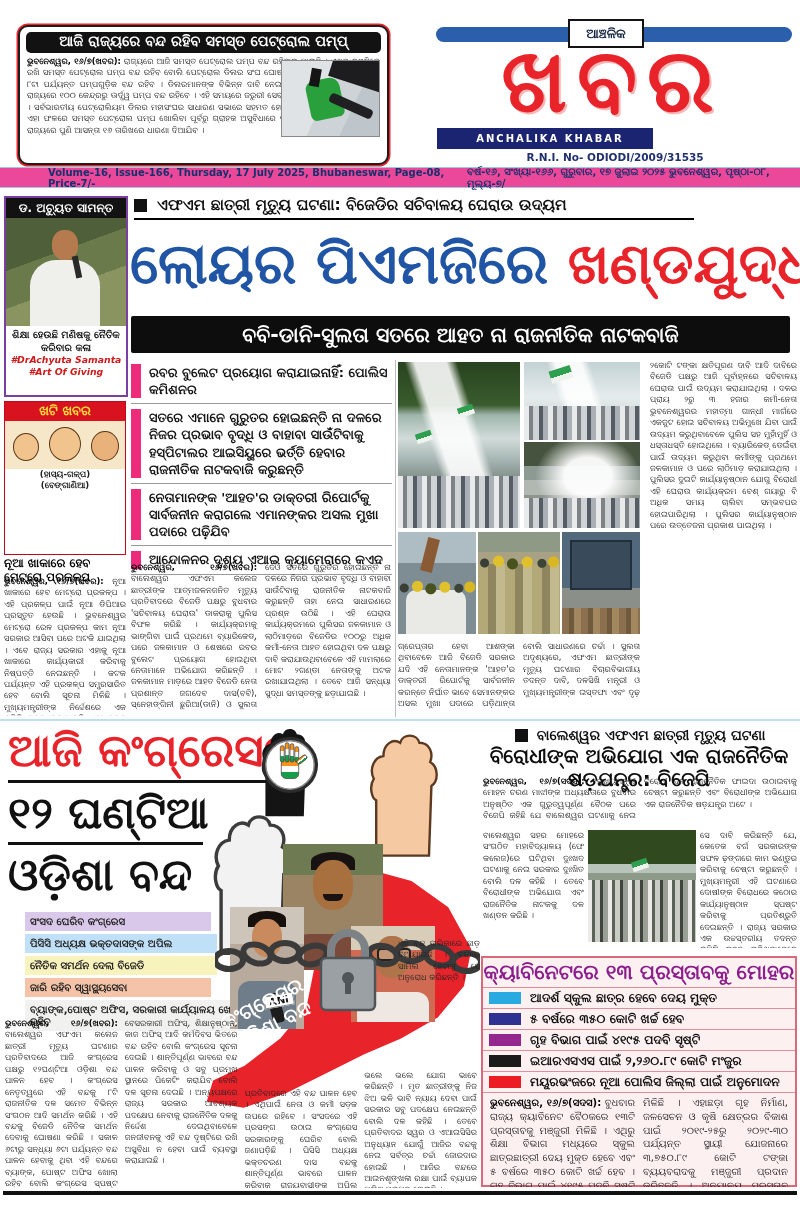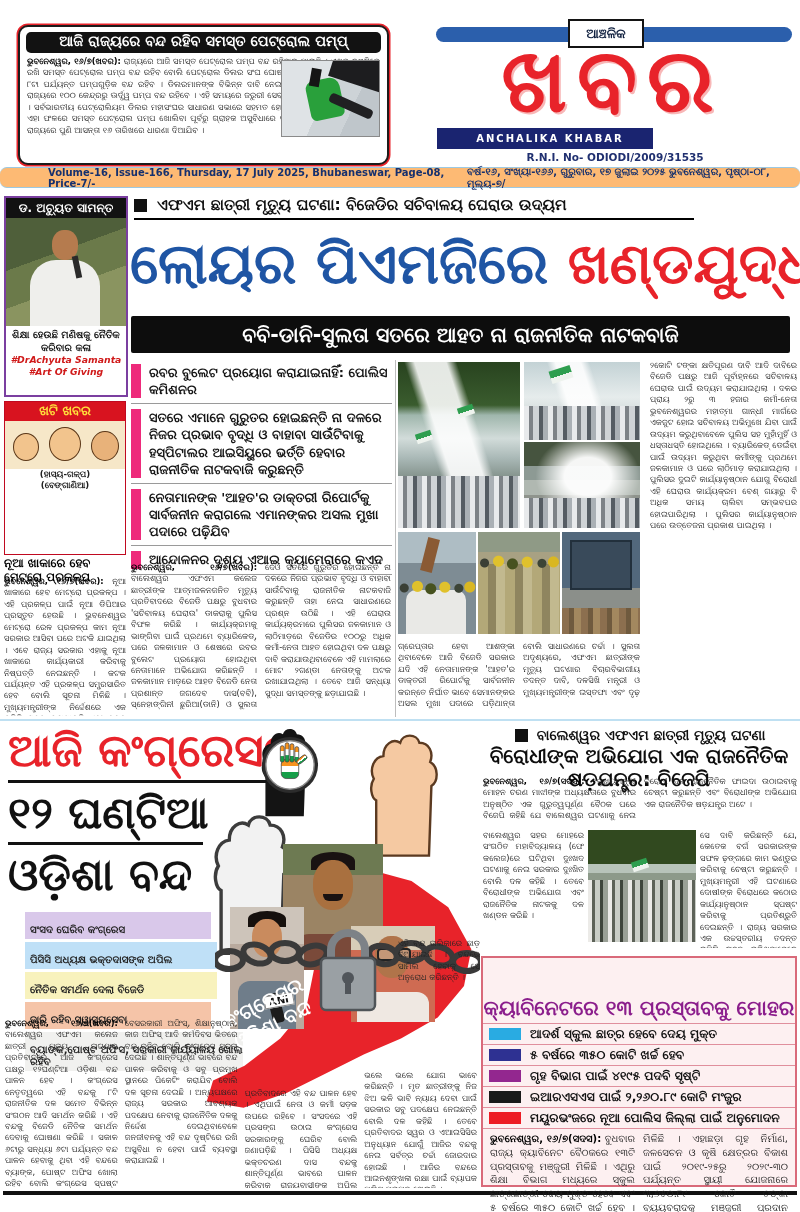--- a/index.html
+++ b/index.html
@@ -26,23 +26,23 @@
   #mh-pill{left:436px;top:27px;width:356px;height:15px;background:#2b5fac;border-radius:8px;}
   #mh-tag{left:568px;top:19px;width:72px;height:25px;background:#fff;border:2px solid #141414;
           font-weight:bold;font-size:13px;display:flex;align-items:center;justify-content:center;color:#10203f;}
   #mh-logo{left:425px;top:26px;width:375px;height:110px;color:#e8232a;font-weight:bold;
            font-size:88px;line-height:110px;text-align:center;letter-spacing:10px;
            text-shadow:2px 2px 0 #f8b7b7;}
   #mh-name{left:437px;top:128px;width:206px;height:21px;background:#1a2470;color:#fff;font-weight:bold;
            font-size:10px;letter-spacing:2px;display:flex;align-items:center;justify-content:center;padding-left:10px;}
   #mh-rni{left:430px;top:151px;width:370px;text-align:center;font-weight:bold;font-size:10.5px;color:#203070;}
   
-  #volbar{left:0;top:167px;width:800px;height:21px;background:#fdba74;display:flex;align-items:center;
+  #volbar{left:0;top:167px;width:800px;height:21px;background:#ec4899;display:flex;align-items:center;
           justify-content:space-between;font-weight:bold;font-size:10px;color:#15306e;box-sizing:border-box;
-          padding:0 10px 0 48px;border-top:1px solid #9cc9e2;border-bottom:1px solid #9cc9e2;border-radius:7px;}
+          padding:0 10px 0 48px;border-top:1px solid #9cc9e2;border-bottom:1px solid #9cc9e2;}
   
   #kicker{left:134px;top:196px;width:560px;display:flex;align-items:center;gap:10px;
           border-bottom:2px solid #000;padding-bottom:4px;font-weight:bold;font-size:15.5px;color:#101010;}
   .sq{display:inline-block;width:13px;height:13px;background:#111;flex:0 0 13px;}
   #headline{left:130px;top:216px;width:670px;font-weight:bold;font-size:56px;line-height:95px;white-space:nowrap;}
   #headline .b{color:#1f55a4;} #headline .r{color:#e8232a;}
   #subbar{left:131px;top:316px;width:659px;height:37px;background:#0d0d0d;color:#fff;font-weight:bold;
           font-size:20.5px;display:flex;align-items:center;justify-content:center;border-radius:2px;}
   #bullets{left:131px;top:359px;width:261px;}
   .bul{display:flex;gap:8px;border-bottom:1px solid #9a9a9a;padding:5px 0;}
@@ -97,21 +97,21 @@
   
   #secline{left:0;top:719px;width:800px;height:2px;background:#bfe0f2;}
   
   .bigline{font-weight:bold;white-space:nowrap;}
   #bandh1{left:8px;top:724px;font-size:45px;color:#e8232a;}
   #bandh-r1{left:8px;top:780px;width:280px;height:2.5px;background:#111;}
   #bandh2{left:8px;top:787px;font-size:44px;color:#111;}
   #bandh-r2{left:8px;top:842px;width:195px;height:2.5px;background:#111;}
   #bandh3{left:8px;top:849px;font-size:44px;color:#111;}
   #strips{left:25px;top:912px;width:230px;}
-  .strip{font-weight:bold;font-size:10.2px;color:#222;padding:12px 0 3px 5px;margin-bottom:3px;}
+  .strip{font-weight:bold;font-size:10.2px;color:#222;padding:4px 0 3px 5px;margin-bottom:3px;}
   
   #collage{left:205px;top:722px;width:275px;height:390px;}
   .fist{position:absolute;}
   #pol1{left:78px;top:122px;width:100px;height:126px;background:linear-gradient(180deg,#6d7a52 0 25%,#9b8464 25%);}
   .face{position:absolute;background:#a9703f;border-radius:46%;}
   #pol1 .face{left:30px;top:16px;width:40px;height:50px;}
   #pol1 .hair{position:absolute;left:28px;top:8px;width:44px;height:18px;background:#191212;border-radius:50% 50% 0 0;}
   #pol1 .must{position:absolute;left:40px;top:50px;width:20px;height:7px;background:#191212;border-radius:0 0 6px 6px;}
   #pol1 .shirt{position:absolute;left:12px;bottom:0;width:76px;height:36px;background:#7a4a3a;border-radius:14px 14px 0 0;}
   #pol2{left:25px;top:185px;width:74px;height:122px;background:linear-gradient(180deg,#cdc4ba 0 30%,#b9aa9e 30%);}
@@ -136,21 +136,21 @@
   #blackrule{left:3px;top:1191px;width:794px;height:3.5px;background:#111;}
   
   #bjp-kicker{left:487px;top:727px;width:306px;display:flex;align-items:center;gap:9px;font-weight:bold;font-size:14px;color:#101010;justify-content:center;}
   #bjp-head{left:479px;top:745px;width:320px;text-align:center;font-weight:bold;font-size:20px;color:#0d0d0d;line-height:1.15;}
   #bjp-top{left:483px;top:776px;width:314px;height:52px;overflow:hidden;}
   #bjp-left{left:483px;top:830px;width:101px;height:118px;overflow:hidden;}
   #bjp-right{left:700px;top:830px;width:97px;height:118px;overflow:hidden;}
   #rally{left:588px;top:830px;width:108px;height:112px;background:linear-gradient(180deg,#31491f 0 30%,#b8c4ba 30% 38%,#8d9a8a 38%);}
   
   #cabinet{left:481px;top:956px;width:316px;height:231px;border:2px solid #d96a7a;background:#fdf0f1;box-sizing:border-box;}
-  #cab-title{color:#8b1e8c;font-weight:bold;font-size:20.5px;text-align:center;padding:2px 0 3px 0;border-bottom:1.5px solid #e08f9d;margin-top:36px;}
+  #cab-title{color:#8b1e8c;font-weight:bold;font-size:20.5px;text-align:center;padding:2px 0 3px 0;border-bottom:1.5px solid #e08f9d;}
   .cabrow{display:flex;align-items:center;gap:9px;border-bottom:1.5px solid #e08f9d;padding:3px 6px;}
   .cabrow .csq{width:32px;height:12px;flex:0 0 32px;}
   .cabrow .ct{font-weight:bold;font-size:12.3px;color:#111;}
   #cab-body{padding:3px 7px;height:88px;overflow:hidden;}
   #cab-body .bodytxt{font-size:10px;}
 </style>
 </head>
 <body>
 
 <div id="paper">

